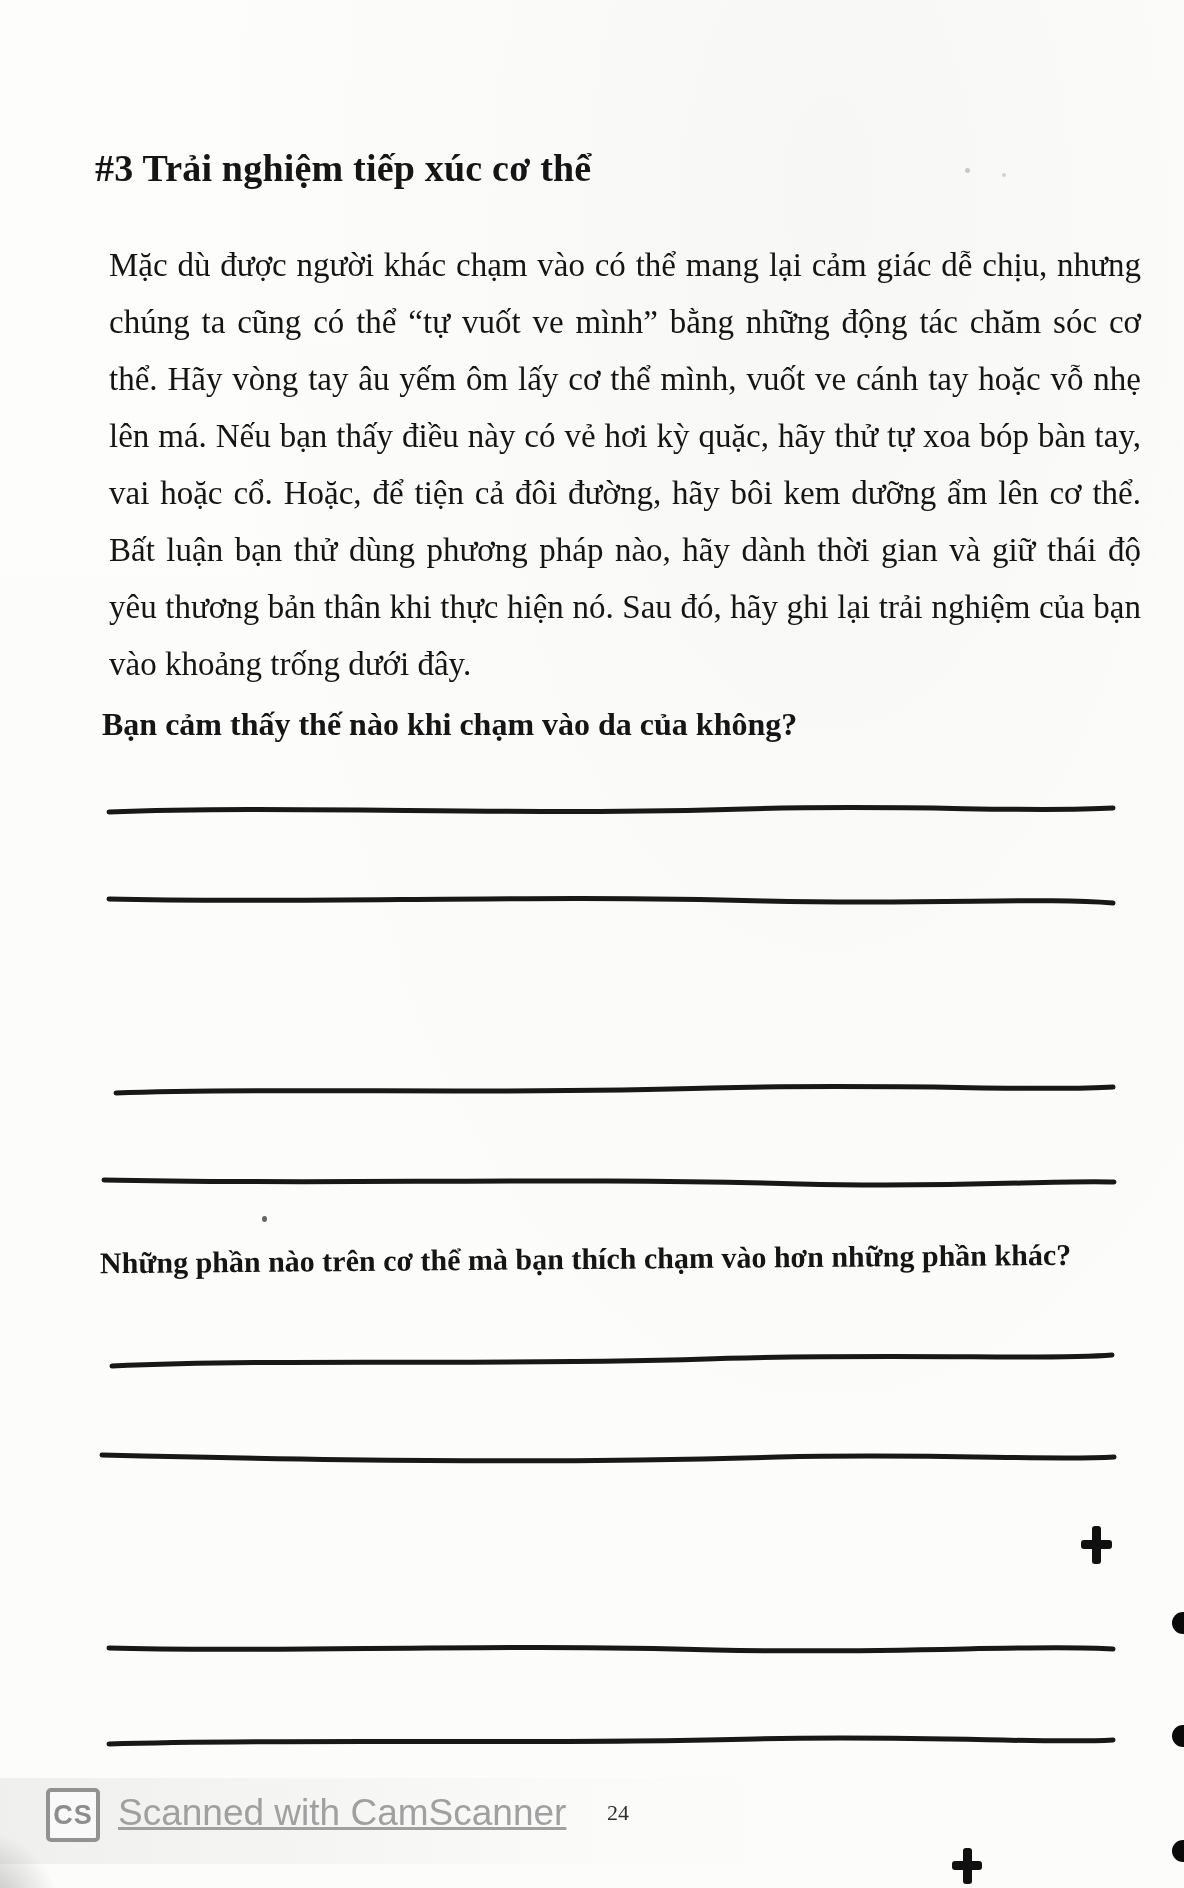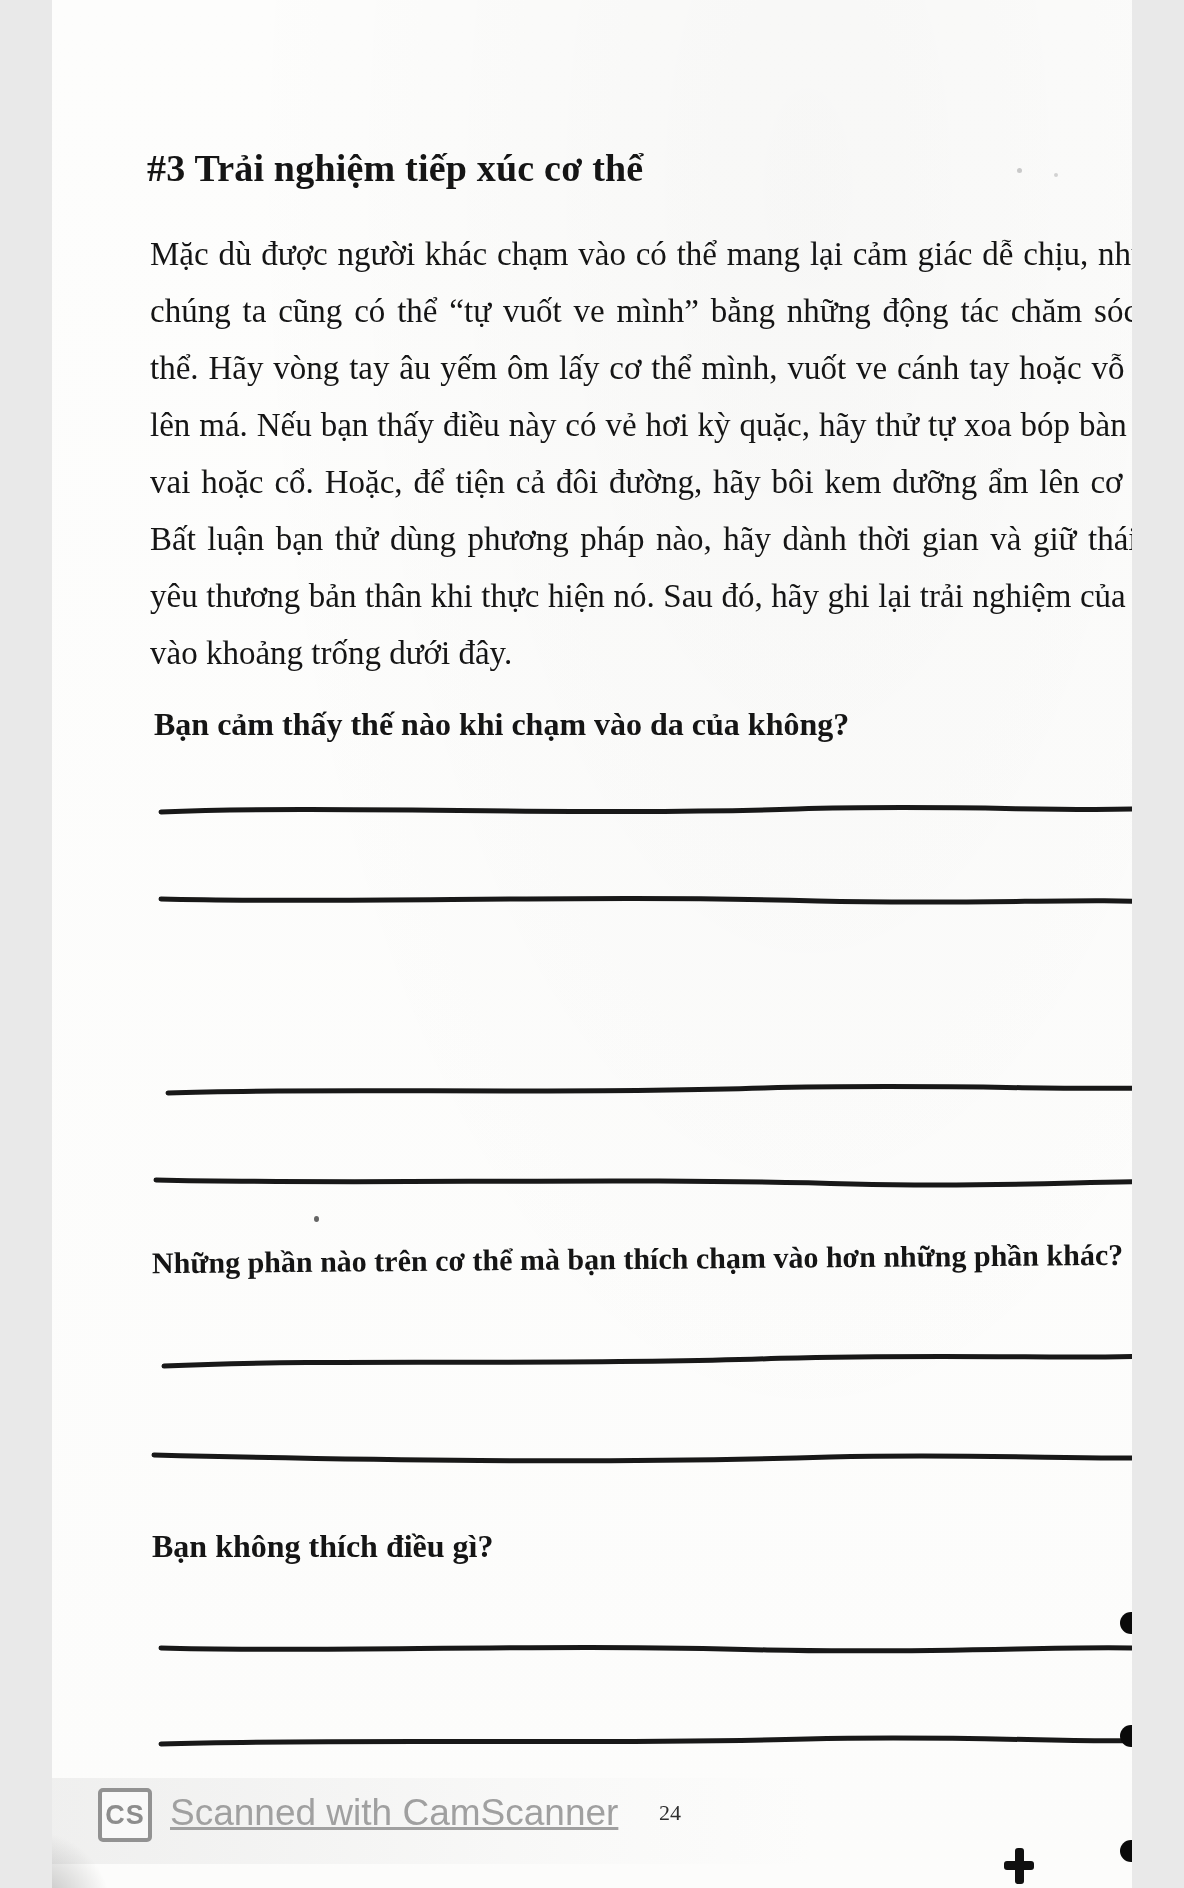--- a/index.html
+++ b/index.html
@@ -1,39 +1,39 @@
 <!DOCTYPE html>
 <html><head>
 <meta charset="utf-8">
 <style>
   html, body { margin: 0; padding: 0; background: #e9e9e9; }
   .page {
     position: relative;
-    width: 1080px;
+    width: 1184px;
     height: 1888px;
     margin: 0 auto;
     background:
       radial-gradient(ellipse at 70% 10%, rgba(0,0,0,0.025), rgba(0,0,0,0) 55%),
       linear-gradient(180deg, #fdfdfc 0%, #fcfcfb 100%);
     overflow: hidden;
     font-family: "Liberation Serif", "DejaVu Serif", serif;
     color: #151515;
   }
   .abs { position: absolute; }
   .title {
     left: 95px; top: 146px;
     font-size: 38px; font-weight: 700;
     letter-spacing: 0.2px;
     margin: 0;
   }
   .body-text {
     left: 98px; top: 226px; width: 1032px;
     font-size: 33px; line-height: 57px;
     text-align: justify;
-    margin: 0;
+    margin: 11px;
   }
   .question {
     font-size: 32px; font-weight: 700;
     margin: 0; white-space: nowrap;
   }
   .q1 { left: 102px; top: 706px; }
   .q2 { left: 100px; top: 972px; }
   .q3 { left: 100px; top: 1242px; font-size: 30px; transform: rotate(-0.5deg); }
   .q4 { left: 100px; top: 1528px; }
   .answer-line { display: block; }
@@ -108,21 +108,20 @@
   </svg>
 
   <p class="abs question q3">Những phần nào trên cơ thể mà bạn thích chạm vào hơn những phần khác?</p>
   <svg class="abs answer-line l5" width="1008" height="20" viewBox="0 0 1008 20">
     <path d="M4 11 C 190 4, 400 14, 620 7 C 810 3, 940 11, 1004 6" stroke="#181818" stroke-width="5" fill="none" stroke-linecap="round"></path>
   </svg>
   <svg class="abs answer-line l6" width="1020" height="20" viewBox="0 0 1020 20">
     <path d="M4 7 C 210 12, 440 16, 680 9 C 840 5, 950 13, 1016 9" stroke="#181818" stroke-width="5" fill="none" stroke-linecap="round"></path>
   </svg>
 
-  <p class="abs question q4">Bạn không thích điều gì?</p>
   <svg class="abs answer-line l7" width="1012" height="20" viewBox="0 0 1012 20">
     <path d="M4 10 C 170 15, 390 5, 610 12 C 800 16, 930 6, 1008 11" stroke="#181818" stroke-width="5" fill="none" stroke-linecap="round"></path>
   </svg>
   <svg class="abs answer-line l8" width="1012" height="20" viewBox="0 0 1012 20">
     <path d="M4 12 C 200 6, 430 13, 650 7 C 820 3, 940 12, 1008 8" stroke="#181818" stroke-width="5" fill="none" stroke-linecap="round"></path>
   </svg>
 
   <svg class="abs" style="left:1078px; top:1524px;" width="36" height="42" viewBox="0 0 36 42">
     <rect x="14" y="2" width="9" height="38" rx="3" fill="#101010"></rect>
     <rect x="3" y="16" width="31" height="9" rx="3" fill="#101010"></rect>

